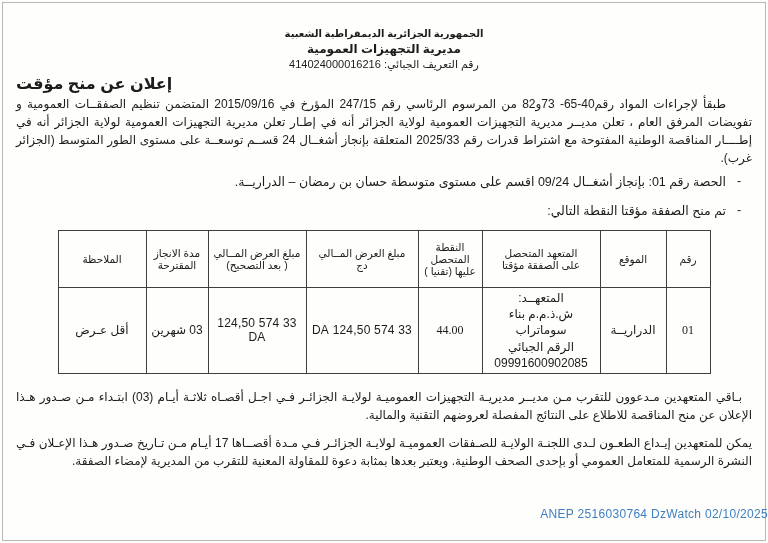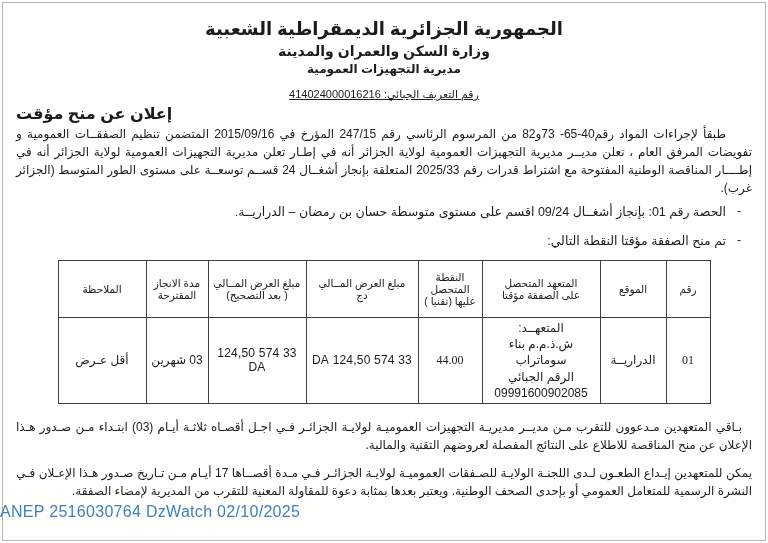--- a/index.html
+++ b/index.html
@@ -16,24 +16,24 @@
     position:absolute;inset:2px;
     border:1px solid #b9b9b4;
     pointer-events:none;
   }
   .content{
     position:relative;
     direction:rtl;
     padding:16px 16px 0 16px;
   }
   .hdr{ text-align:center; }
-  .hdr-line1{ font-size:18px; font-weight:700; margin-top:2px;}
+  .hdr-line1{ font-size:10px; font-weight:700; margin-top:12px;}
   .hdr-line2{ font-size:14px; font-weight:700; margin-top:3px;}
   .hdr-line3{ font-size:12px; font-weight:700; margin-top:3px;}
-  .hdr-tax{ font-size:11px; margin-top:12px;text-decoration:underline;}
+  .hdr-tax{ font-size:11px; margin-top:2px;}
   .title{ font-size:16px; font-weight:700; margin-top:3px; text-align:left;}
   .para{
     font-size:12px;
     line-height:1.5;
     text-align:justify;
     margin:2px 0 0 0;
   }
   .para.indent{ text-indent:26px; }
   .bullet{
     display:flex;
@@ -67,38 +67,37 @@
     white-space:pre-line;
   }
   td.num-cell, td.score-cell{ font-size:12px;font-family:Liberation Serif, serif; }
   td.money-cell{ font-size:11.5px; letter-spacing:.2px; }
   td.contractor-cell{ font-size:10.5px; line-height:1.35; }
   .closing1{ margin-top:14px; text-indent:10px;}
   .closing2{ margin-top:10px; }
   .footer{
     position:absolute;
     left:0; right:0; bottom:22px;
-    text-align:left;
+    text-align:right;
     direction:ltr;
-    font-size:16px;
+    font-size:12px;
     color:#3f7fc0;
     letter-spacing:.3px;
   }
 </style>
 </head>
 <body>
 
 <div class="page">
   <div class="scan-frame"></div>
 
   <div class="content">
 
     <div class="hdr">
       <div class="hdr-line1">الجمهورية الجزائرية الديمقراطية الشعبية</div>
-      <div class="hdr-line2">وزارة السكن والعمران والمدينة</div>
       <div class="hdr-line3">مديرية التجهيزات العمومية</div>
       <div class="hdr-tax">رقم التعريف الجبائي: 414024000016216</div>
       <div class="title">إعلان عن منح مؤقت</div>
     </div>
 
     <p class="para indent">طبقأ لإجراءات المواد  رقم40-65- 73و82  من المرسوم الرئاسي رقم 247/15 المؤرخ في 2015/09/16  المتضمن تنظيم الصفقــات العمومية و تفويضات المرفق العام ، تعلن مديــر مديرية التجهيزات العمومية لولاية الجزائر أنه في إطـار تعلن مديرية التجهيزات العمومية لولاية الجزائر أنه في إطــــار المناقصة الوطنية المفتوحة مع اشتراط قدرات رقم 2025/33 المتعلقة بإنجاز أشغــال 24 قســم توسعــة على مستوى  الطور المتوسط (الجزائر غرب).</p>
 
     <div class="bullet">
       <span class="dash">-</span>
       <span>الحصة رقم 01: بإنجاز أشغــال 09/24 اقسم على مستوى  متوسطة حسان بن رمضان – الدراريــة.</span>

